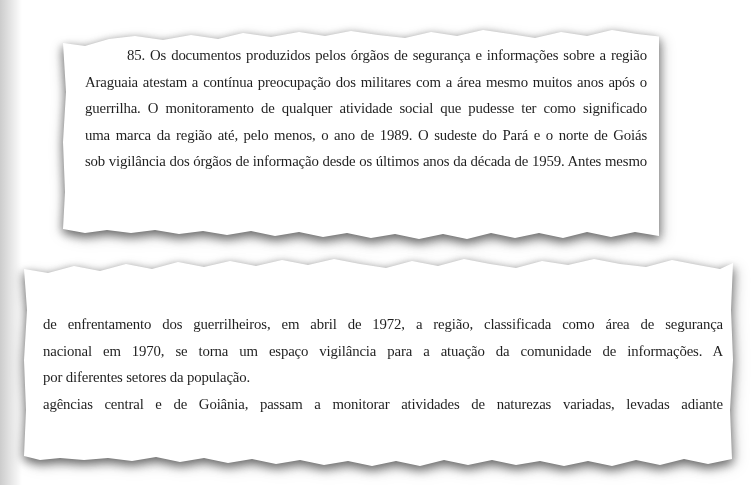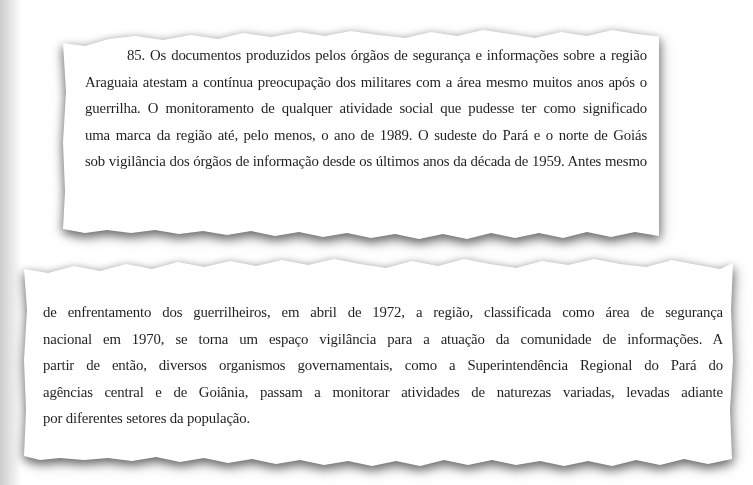--- a/index.html
+++ b/index.html
@@ -74,21 +74,21 @@
       60px 210px, 36px 208px, 16px 210px, 0px 206px, 2px 160px, 0px 110px, 3px 60px);
   }
   .para {
     position: absolute;
     color: #1f1f1f;
     font-size: 14.8px;
     line-height: 26.6px;
     letter-spacing: -0.15px;
   }
   .para1 { left: 22px; right: 12px; top: 20px; }
-  .para2 { left: 19px; right: 10px; top: 49px; }
+  .para2 { left: 19px; right: 10px; top: 61px; }
   .line {
     text-align: justify;
     text-align-last: justify;
     white-space: normal;
     height: 26.6px;
     overflow: hidden;
   }
   .para1 .line:first-child { padding-left: 42px; }
   .last-left .line.last { text-align: left; text-align-last: left; }
 </style>
@@ -109,19 +109,18 @@
           <div class="line">sob vigilância dos órgãos de informação desde os últimos anos da década de 1959. Antes mesmo da</div>
         </div>
     </div>
   </div>
 
   <div class="frag-wrap frag2-pos">
     <div class="frag frag2">
       <div class="para para2 last-left">
           <div class="line">de enfrentamento dos guerrilheiros, em abril de 1972, a região, classificada como área de segurança</div>
           <div class="line">nacional em 1970, se torna um espaço vigilância para a atuação da comunidade de informações. A</div>
-          <div class="line">partir de então, diversos organismos governamentais, como a Superintendência Regional do Pará do</div>
+          <div class="line last">por diferentes setores da população.</div>
           <div class="line">agências central e de Goiânia, passam a monitorar atividades de naturezas variadas, levadas adiante</div>
-          <div class="line last">por diferentes setores da população.</div>
         </div>
     </div>
   </div>
 </div>
 
 </body></html>

